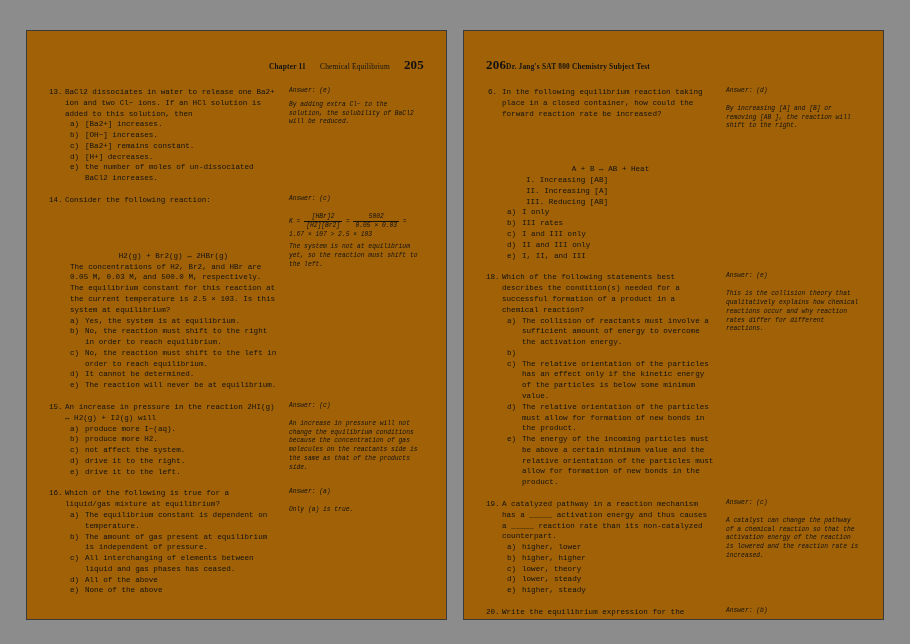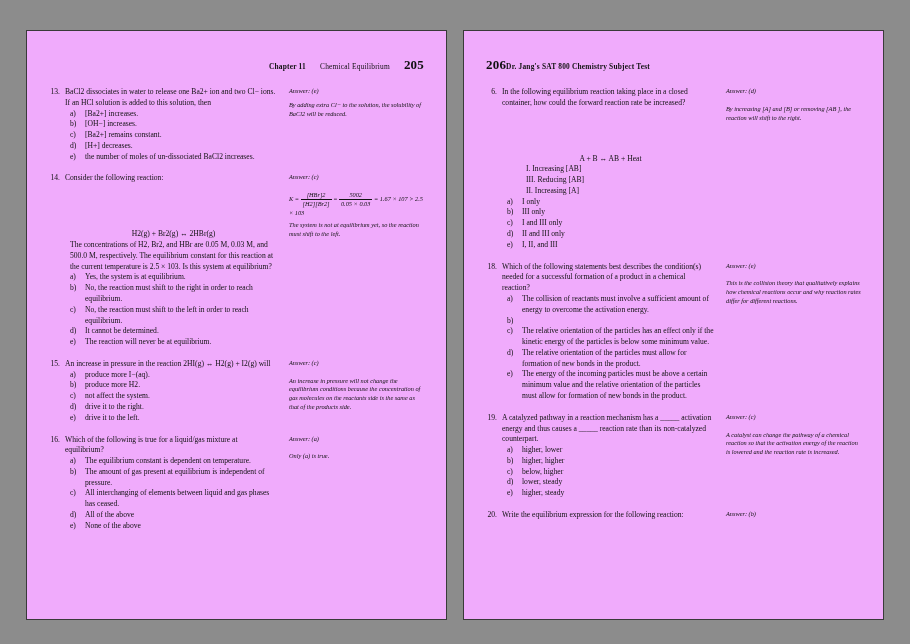--- a/index.html
+++ b/index.html
@@ -16,21 +16,21 @@
   .spread {
     display: flex;
     width: 910px;
     height: 644px;
     box-sizing: border-box;
     padding: 30px 26px 24px 26px;
     gap: 16px;
     background: #8c8c8c;
   }
   .page {
-    background: #f0abfc;
+    background: #a16207;
     border: 1px solid #3a3a3a;
     box-sizing: border-box;
     position: relative;
     flex: 1 1 0;
     padding: 26px 22px 18px 22px;
     overflow: hidden;
   }
   .page-inner {
     position: relative;
     height: 100%;
@@ -55,20 +55,21 @@
     font-weight: bold;
   }
   .runhead .folio {
     font-weight: bold;
     font-size: 13px;
   }
   
   .qblock {
     display: flex;
     margin-bottom: 11px;
+    font-family: Liberation Mono, monospace;
   }
   .qmain {
     width: 228px;
     flex: 0 0 228px;
     font-size: 7.6px;
     line-height: 1.42;
     color: #111;
     text-align: left;
   }
   .qside {
@@ -327,31 +328,31 @@
 
       <div class="qblock">
         <div class="qmain">
           <div class="qnumline">
             <div class="qnum">6.</div>
             <div class="qtext">In the following equilibrium reaction taking place in a closed container, how could the forward reaction rate be increased?</div>
           </div>
           <div class="centered">A + B ↔ AB + Heat</div>
           <ul class="romans">
             <li>I. Increasing [AB]</li>
+            <li>II. Increasing [A]</li>
             <li>III. Reducing [AB]</li>
-            <li>II. Increasing [A]</li>
           </ul>
           <ul class="choices">
             <li>
                 <span class="lab">a)</span>
                 <span class="txt">I only</span>
               </li>
             <li>
                 <span class="lab">b)</span>
-                <span class="txt">III only</span>
+                <span class="txt">III rates</span>
               </li>
             <li>
                 <span class="lab">c)</span>
                 <span class="txt">I and III only</span>
               </li>
             <li>
                 <span class="lab">d)</span>
                 <span class="txt">II and III only</span>
               </li>
             <li>
@@ -412,21 +413,21 @@
             <li>
                 <span class="lab">a)</span>
                 <span class="txt">higher, lower</span>
               </li>
             <li>
                 <span class="lab">b)</span>
                 <span class="txt">higher, higher</span>
               </li>
             <li>
                 <span class="lab">c)</span>
-                <span class="txt">below, higher</span>
+                <span class="txt">lower, theory</span>
               </li>
             <li>
                 <span class="lab">d)</span>
                 <span class="txt">lower, steady</span>
               </li>
             <li>
                 <span class="lab">e)</span>
                 <span class="txt">higher, steady</span>
               </li>
           </ul>

